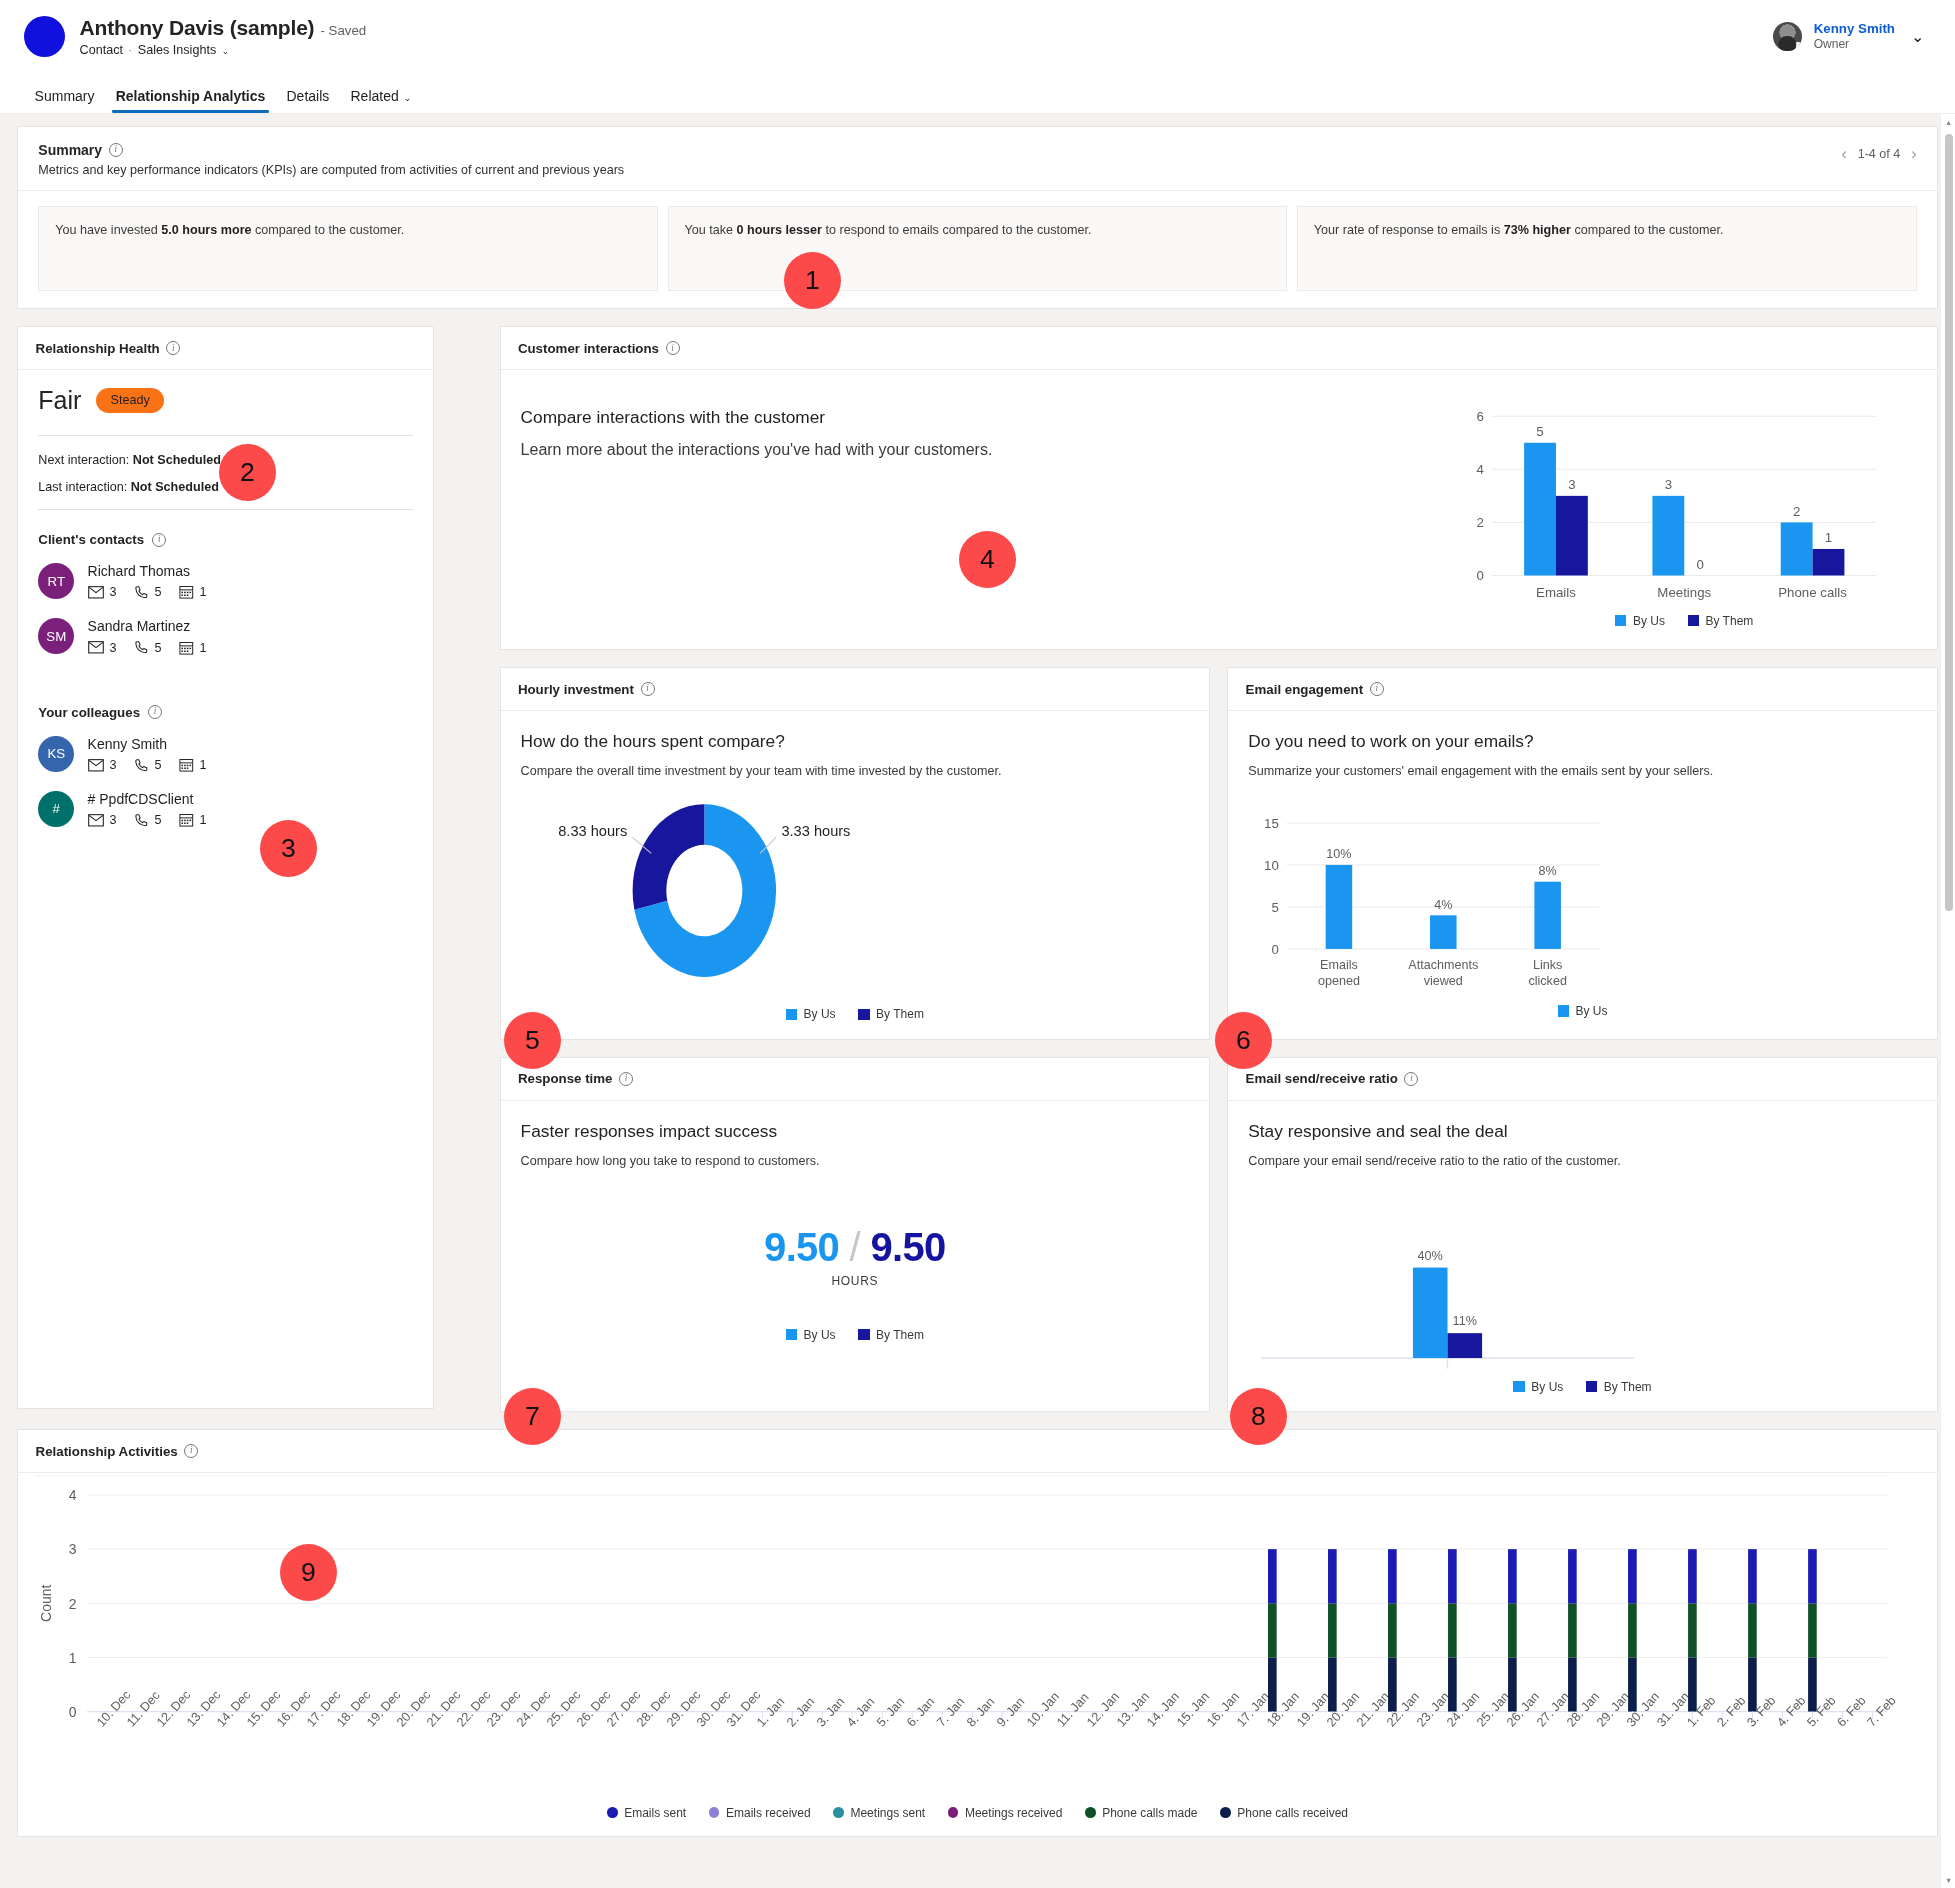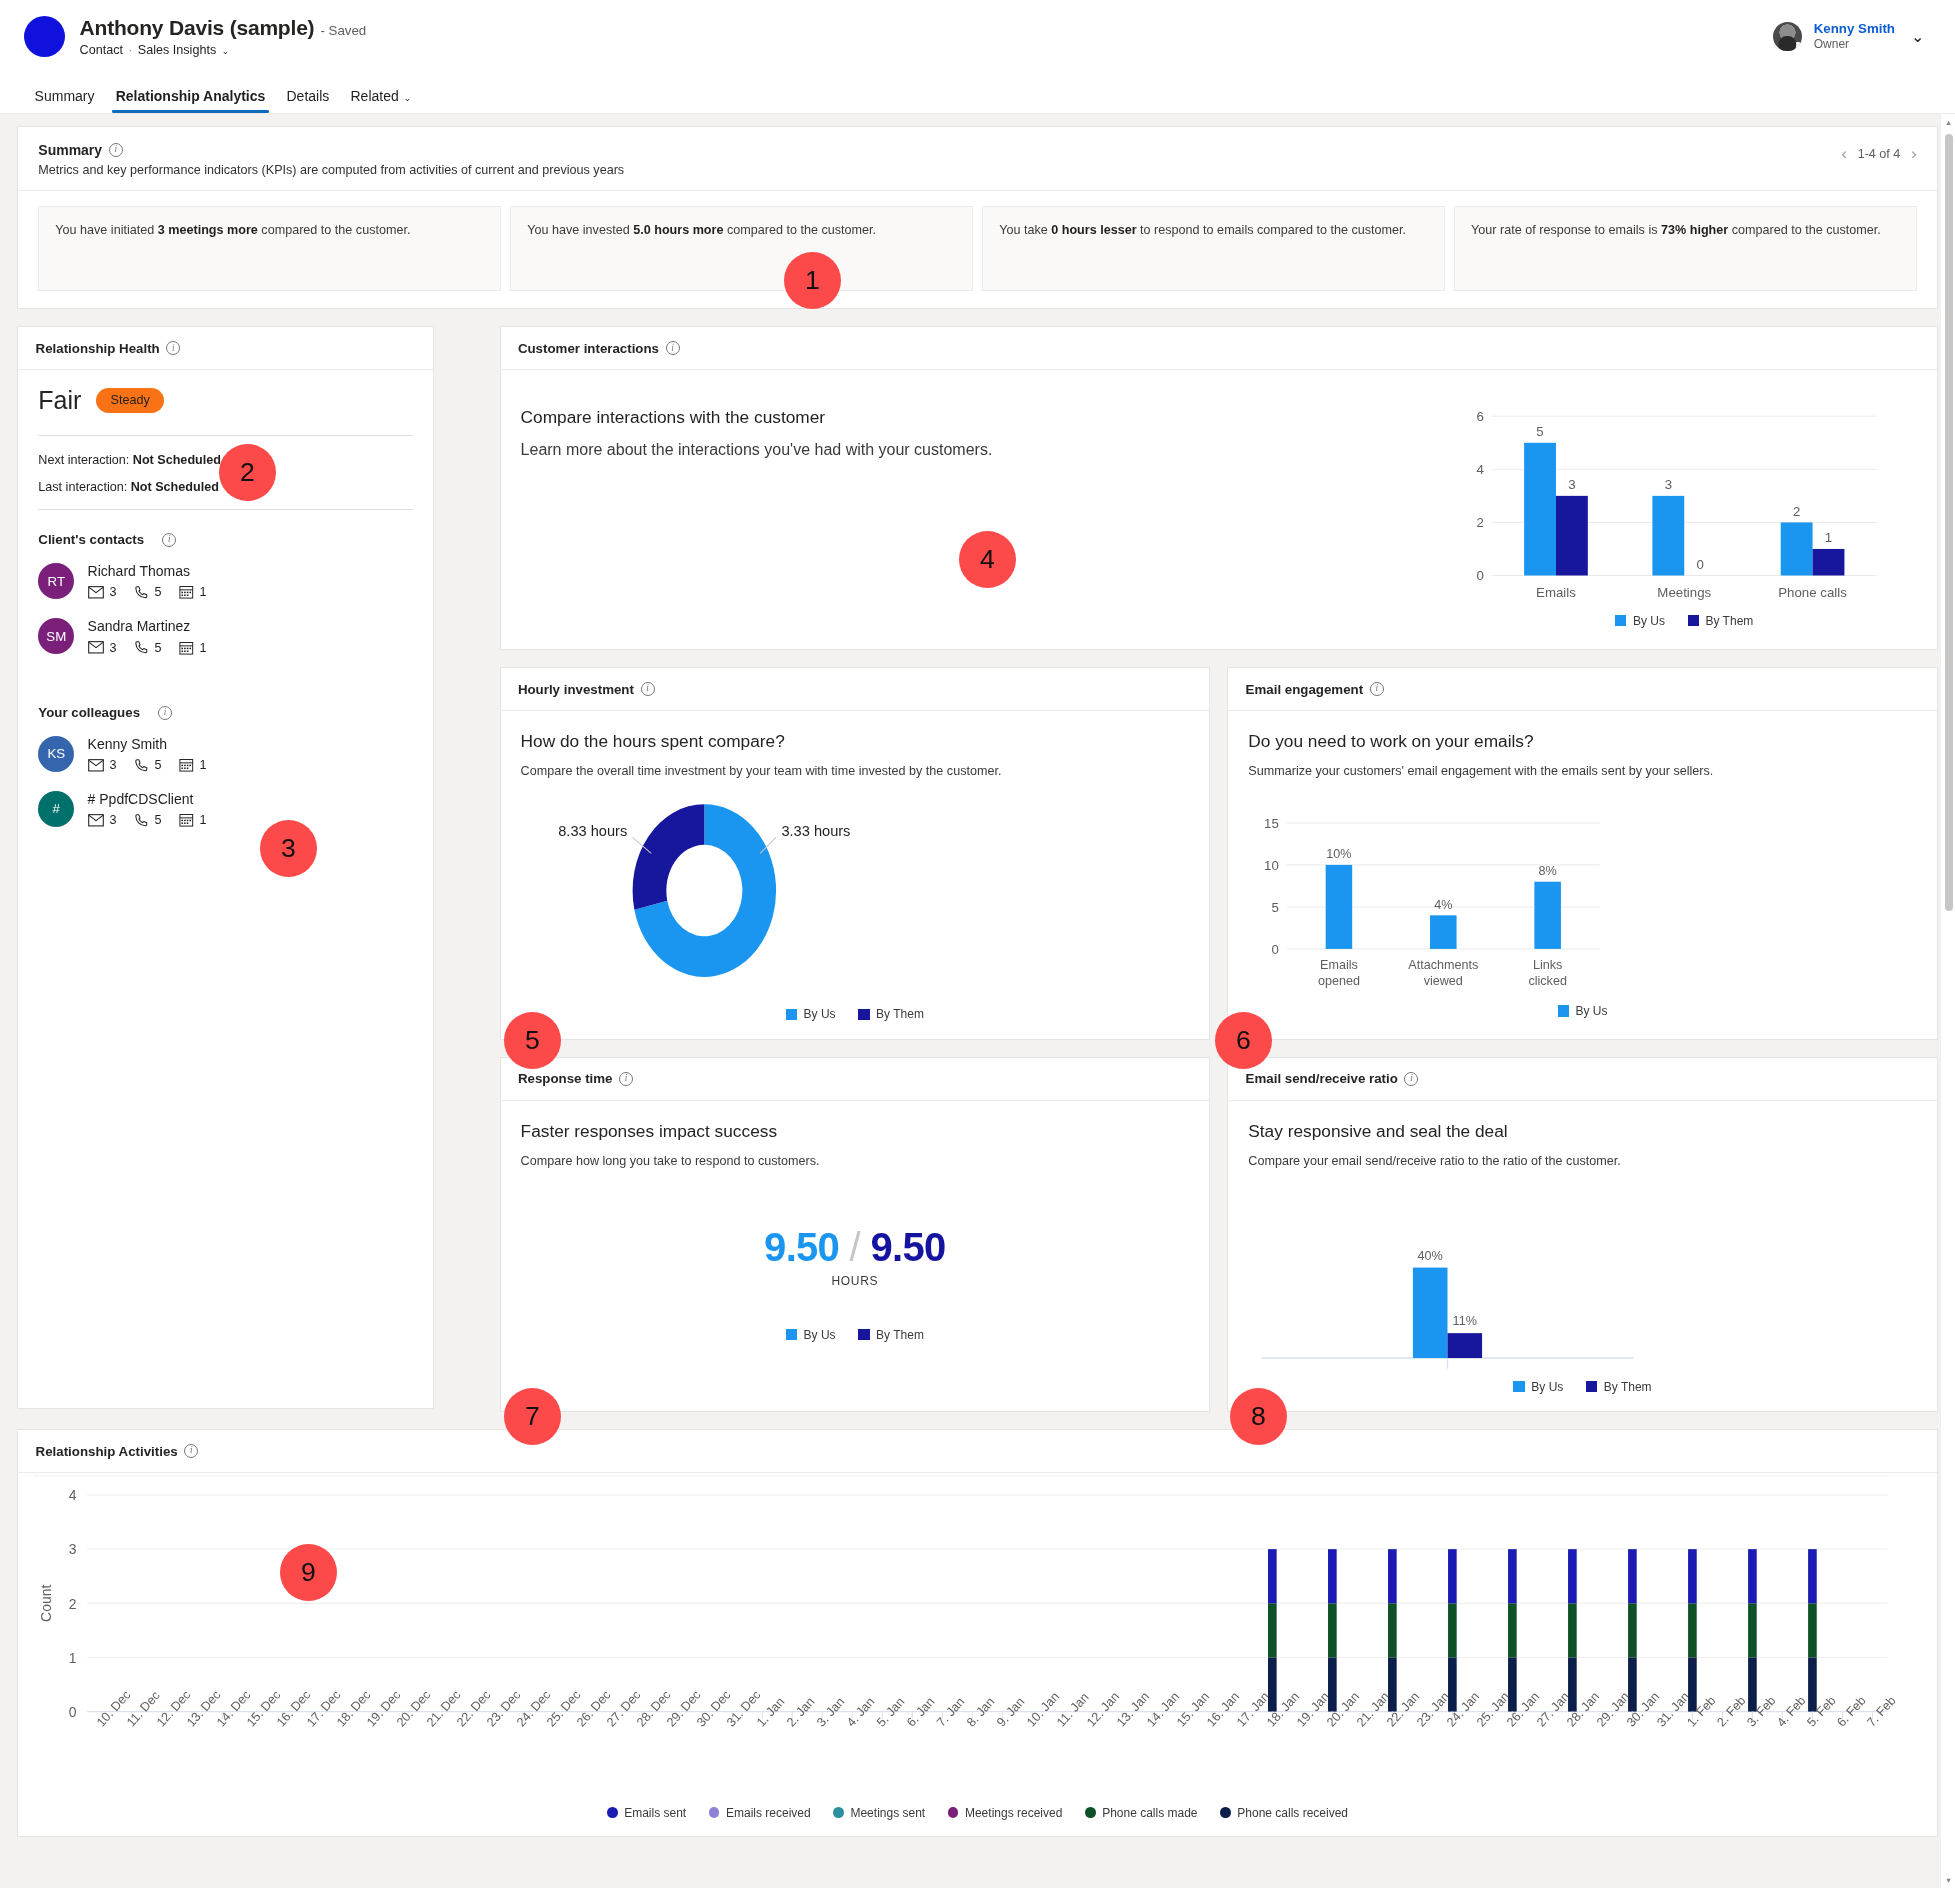--- a/index.html
+++ b/index.html
@@ -93,21 +93,21 @@
 
   
   .rh-body{ padding:16px 20px 20px 20px; }
   .rh-state-row{ display:flex; align-items:center; gap:14.6px; }
   .rh-state{ font-size:25px; font-weight:400; }
   .rh-pill{ background:#f97316; border-radius:13.3px; padding:5.3px 14.6px; font-size:12.6px; color:#201f1e;}
   .rh-rule{ height:0.7px; background:#e1dfdd; margin:20px 0 17.3px 0;}
   .rh-line{ font-size:12.6px; color:#201f1e; margin-bottom:13.3px;}
   .rh-line b{ font-weight:700; }
   .rh-rule2{ height:0.7px; background:#e1dfdd; margin:14.6px 0 22.6px 0;}
-  .section-title-row{ display:flex; align-items:flex-end; gap:18px; margin-bottom:16px;}
+  .section-title-row{ display:flex; align-items:center; gap:8px; margin-bottom:16px;}
   .section-title{ font-size:13.3px; font-weight:700;}
   .person{ display:flex; align-items:flex-start; gap:13.3px; margin-bottom:18.6px;}
   .person-av{
     width:36px;height:36px;border-radius:50%; flex:0 0 auto;
     display:flex;align-items:center;justify-content:center;
     color:#fff;font-size:13.3px;
   }
   .person-name{ font-size:14px; color:#201f1e; margin-bottom:6px;}
   .person-stats{ display:flex; align-items:center; gap:17.3px; font-size:12.6px; color:#201f1e;}
   .stat{ display:flex; align-items:center; gap:6px;}
@@ -210,21 +210,20 @@
         <span class="info-icon">i</span>
       </div>
       <div class="summary-sub">Metrics and key performance indicators (KPIs) are computed from activities of current and previous years</div>
       <div class="pager">
         <span class="arrow">‹</span>
         <span>1-4 of 4</span>
         <span class="arrow">›</span>
       </div>
     </div>
     <div class="kpi-row">
-      <div class="kpi"><span>You have initiated </span><b>3 meetings more</b><span> compared to the customer.</span></div>
       <div class="kpi"><span>You have invested </span><b>5.0 hours more</b><span> compared to the customer.</span></div>
       <div class="kpi"><span>You take </span><b>0 hours lesser</b><span> to respond to emails compared to the customer.</span></div>
       <div class="kpi"><span>Your rate of response to emails is </span><b>73% higher</b><span> compared to the customer.</span></div>
     </div>
   </div>
 
   <div class="cols">
 
     <div class="left-col">
       <div class="card" style="min-height:1083px;">

